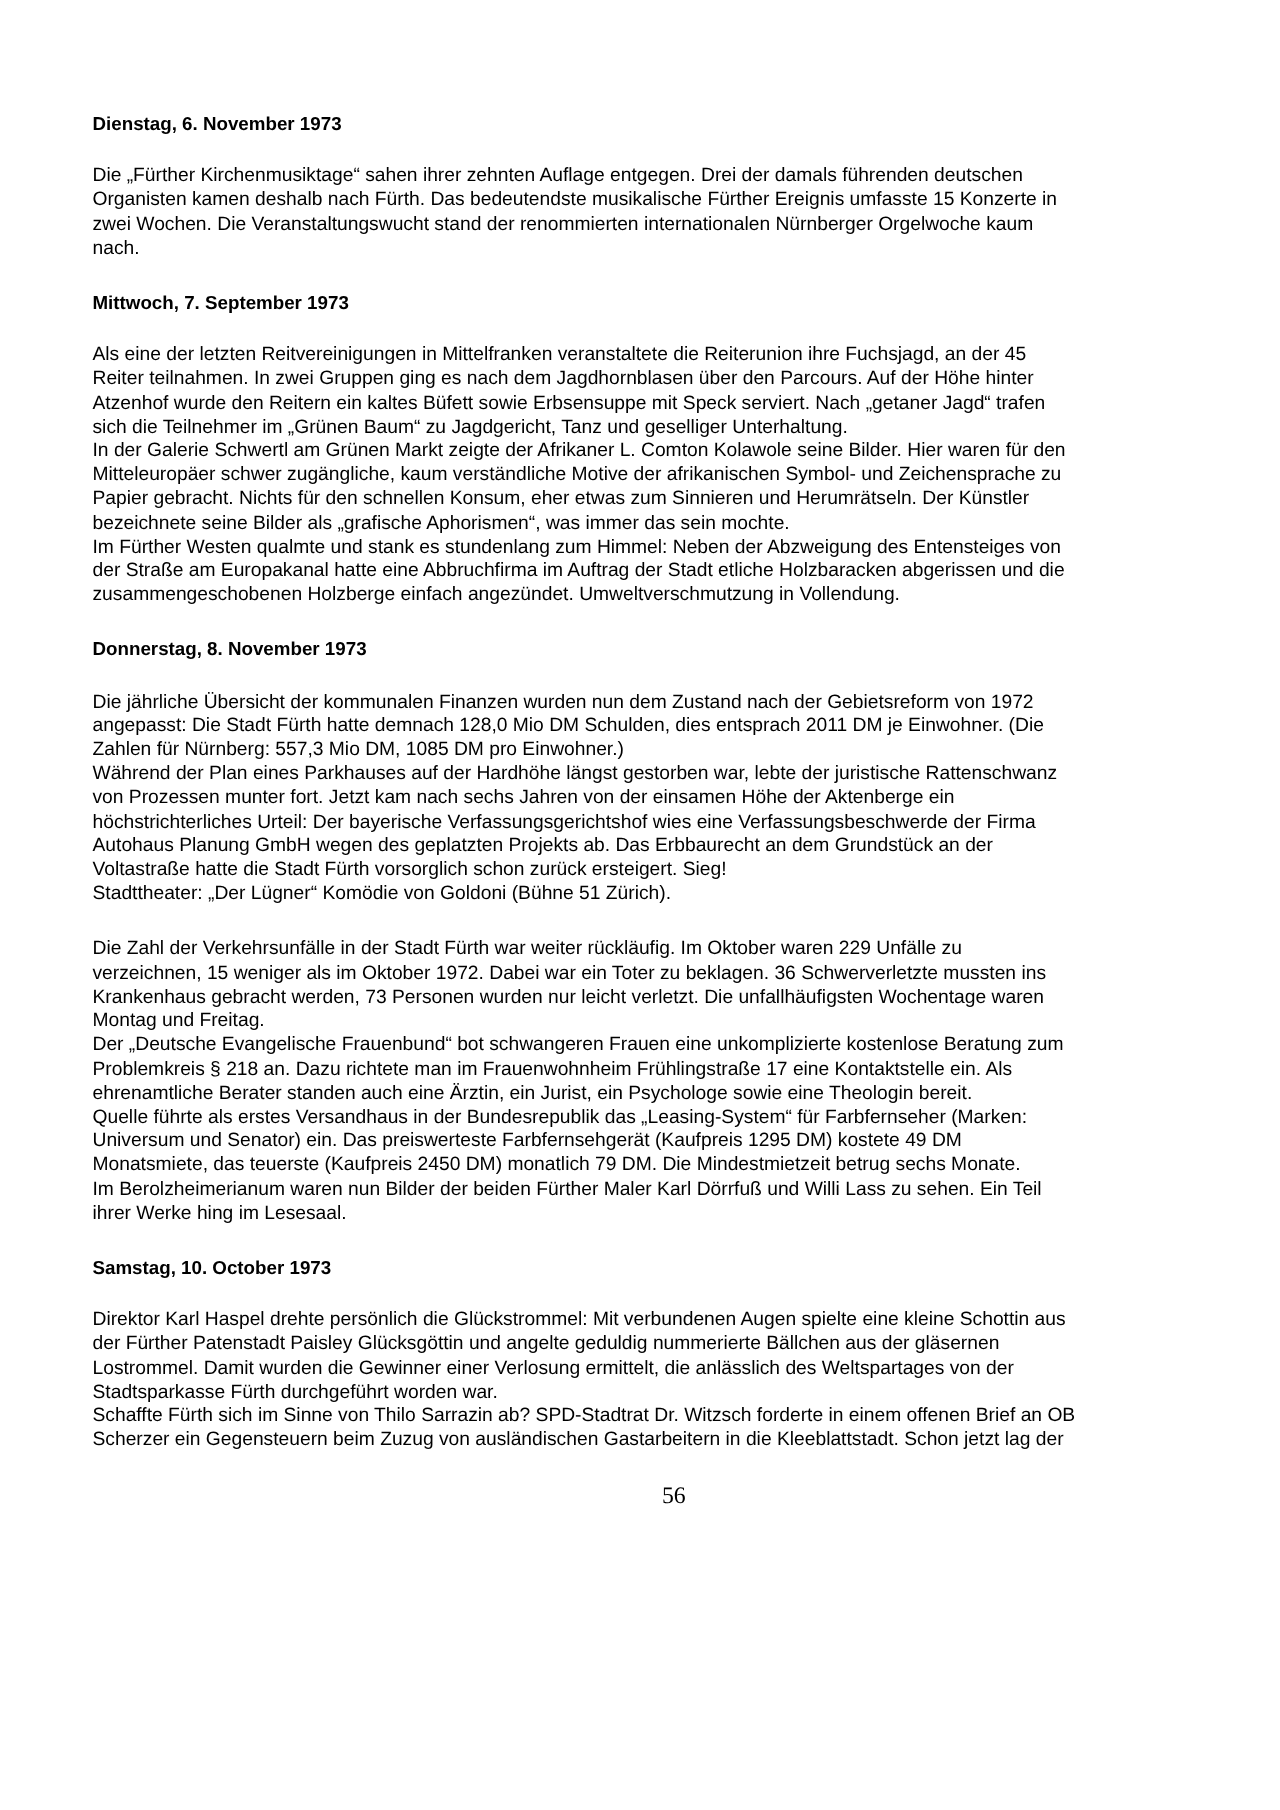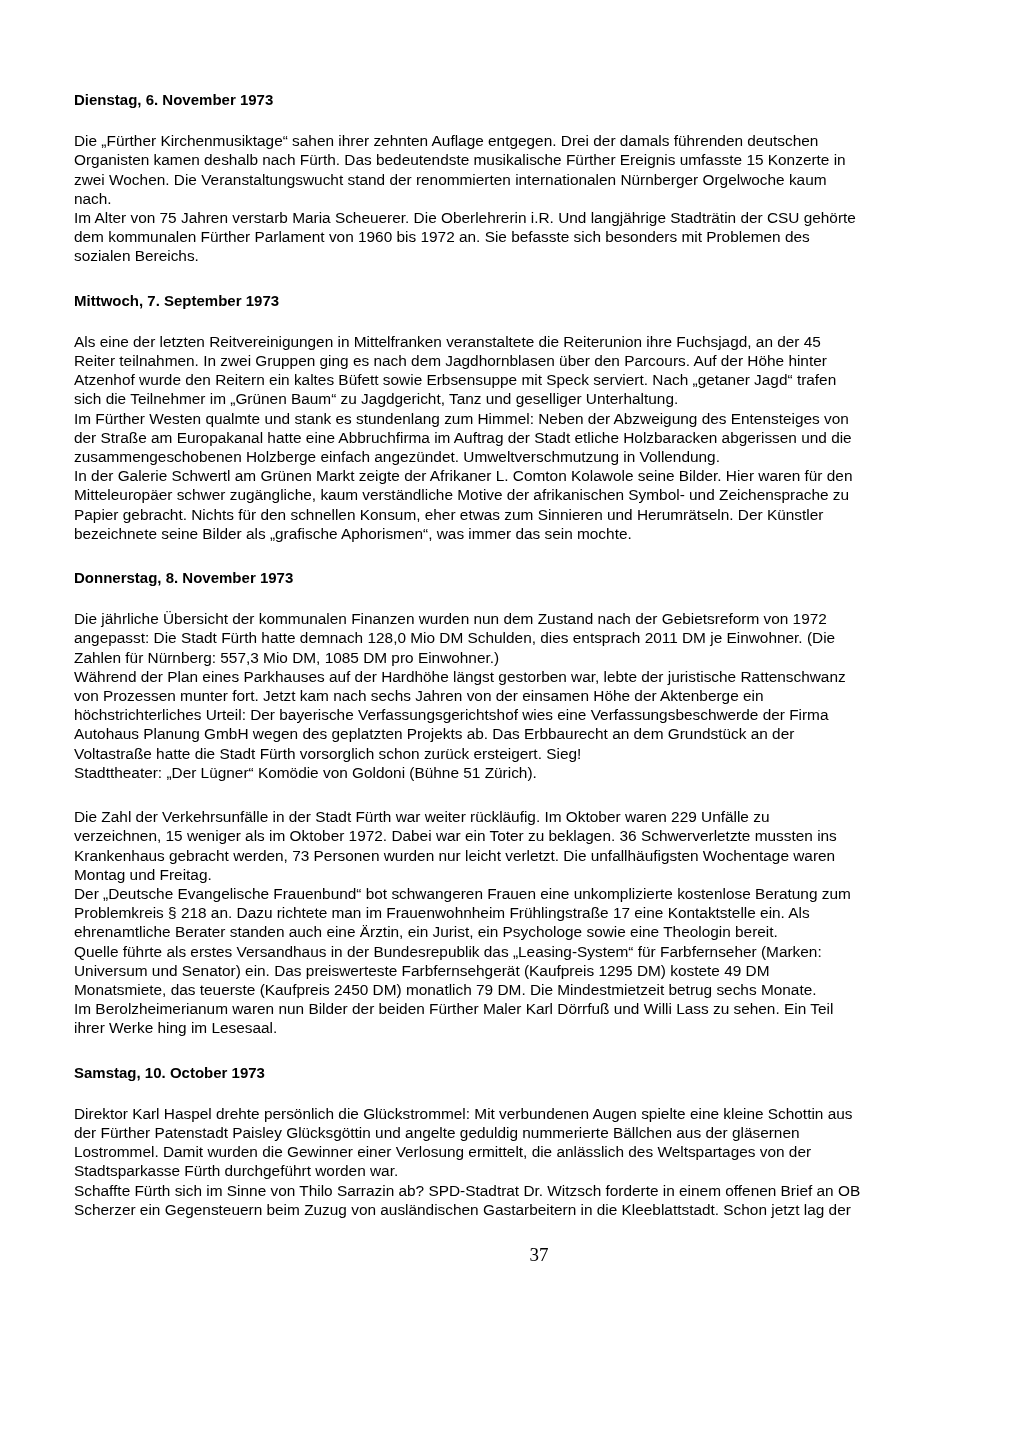--- a/index.html
+++ b/index.html
@@ -54,37 +54,34 @@
 
 <div class="page">
   <div class="content">
     <div id="sections">
         <section class="day-section">
           <h2 class="day-heading">Dienstag, 6. November 1973</h2>
           <p class="day-paragraph">Die „Fürther Kirchenmusiktage“ sahen ihrer zehnten Auflage entgegen. Drei der damals führenden deutschen
 Organisten kamen deshalb nach Fürth. Das bedeutendste musikalische Fürther Ereignis umfasste 15 Konzerte in
 zwei Wochen. Die Veranstaltungswucht stand der renommierten internationalen Nürnberger Orgelwoche kaum
 nach.</p>
-          <p class="day-paragraph">Im Alter von 75 Jahren verstarb Maria Scheuerer. Die Oberlehrerin i.R. Und langjährige Stadträtin der CSU gehörte
-dem kommunalen Fürther Parlament von 1960 bis 1972 an. Sie befasste sich besonders mit Problemen des
-sozialen Bereichs.</p>
         </section>
         <section class="day-section">
           <h2 class="day-heading">Mittwoch, 7. September 1973</h2>
           <p class="day-paragraph">Als eine der letzten Reitvereinigungen in Mittelfranken veranstaltete die Reiterunion ihre Fuchsjagd, an der 45
 Reiter teilnahmen. In zwei Gruppen ging es nach dem Jagdhornblasen über den Parcours. Auf der Höhe hinter
 Atzenhof wurde den Reitern ein kaltes Büfett sowie Erbsensuppe mit Speck serviert. Nach „getaner Jagd“ trafen
 sich die Teilnehmer im „Grünen Baum“ zu Jagdgericht, Tanz und geselliger Unterhaltung.</p>
-          <p class="day-paragraph">Im Fürther Westen qualmte und stank es stundenlang zum Himmel: Neben der Abzweigung des Entensteiges von
-der Straße am Europakanal hatte eine Abbruchfirma im Auftrag der Stadt etliche Holzbaracken abgerissen und die
-zusammengeschobenen Holzberge einfach angezündet. Umweltverschmutzung in Vollendung.</p>
           <p class="day-paragraph">In der Galerie Schwertl am Grünen Markt zeigte der Afrikaner L. Comton Kolawole seine Bilder. Hier waren für den
 Mitteleuropäer schwer zugängliche, kaum verständliche Motive der afrikanischen Symbol- und Zeichensprache zu
 Papier gebracht. Nichts für den schnellen Konsum, eher etwas zum Sinnieren und Herumrätseln. Der Künstler
 bezeichnete seine Bilder als „grafische Aphorismen“, was immer das sein mochte.</p>
+          <p class="day-paragraph">Im Fürther Westen qualmte und stank es stundenlang zum Himmel: Neben der Abzweigung des Entensteiges von
+der Straße am Europakanal hatte eine Abbruchfirma im Auftrag der Stadt etliche Holzbaracken abgerissen und die
+zusammengeschobenen Holzberge einfach angezündet. Umweltverschmutzung in Vollendung.</p>
         </section>
         <section class="day-section">
           <h2 class="day-heading">Donnerstag, 8. November 1973</h2>
           <p class="day-paragraph">Die jährliche Übersicht der kommunalen Finanzen wurden nun dem Zustand nach der Gebietsreform von 1972
 angepasst: Die Stadt Fürth hatte demnach 128,0 Mio DM Schulden, dies entsprach 2011 DM je Einwohner. (Die
 Zahlen für Nürnberg: 557,3 Mio DM, 1085 DM pro Einwohner.)</p>
           <p class="day-paragraph">Während der Plan eines Parkhauses auf der Hardhöhe längst gestorben war, lebte der juristische Rattenschwanz
 von Prozessen munter fort. Jetzt kam nach sechs Jahren von der einsamen Höhe der Aktenberge ein
 höchstrichterliches Urteil: Der bayerische Verfassungsgerichtshof wies eine Verfassungsbeschwerde der Firma
 Autohaus Planung GmbH wegen des geplatzten Projekts ab. Das Erbbaurecht an dem Grundstück an der
@@ -109,16 +106,16 @@
           <h2 class="day-heading">Samstag, 10. October 1973</h2>
           <p class="day-paragraph">Direktor Karl Haspel drehte persönlich die Glückstrommel: Mit verbundenen Augen spielte eine kleine Schottin aus
 der Fürther Patenstadt Paisley Glücksgöttin und angelte geduldig nummerierte Bällchen aus der gläsernen
 Lostrommel. Damit wurden die Gewinner einer Verlosung ermittelt, die anlässlich des Weltspartages von der
 Stadtsparkasse Fürth durchgeführt worden war.</p>
           <p class="day-paragraph">Schaffte Fürth sich im Sinne von Thilo Sarrazin ab? SPD-Stadtrat Dr. Witzsch forderte in einem offenen Brief an OB
 Scherzer ein Gegensteuern beim Zuzug von ausländischen Gastarbeitern in die Kleeblattstadt. Schon jetzt lag der</p>
         </section>
       </div>
     <div class="page-footer">
-      <span>37</span>
+      <span>56</span>
     </div>
   </div>
 </div>
 
 </body></html>

